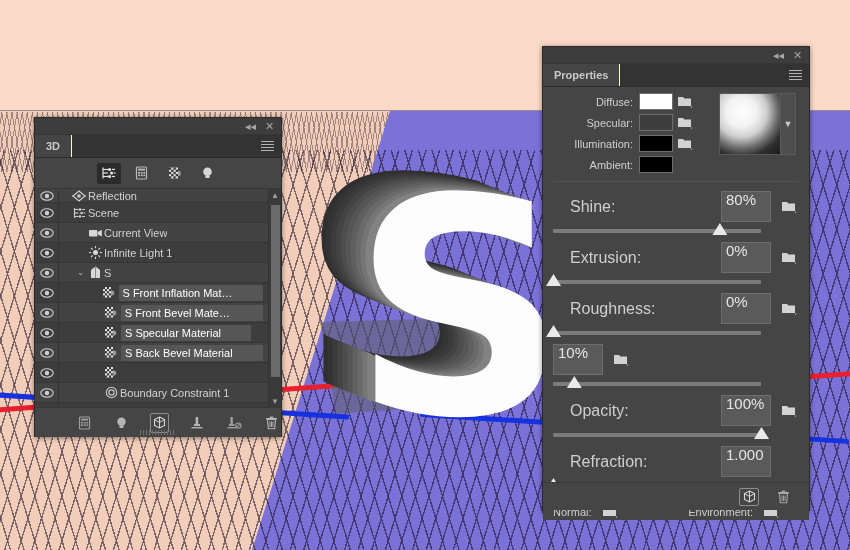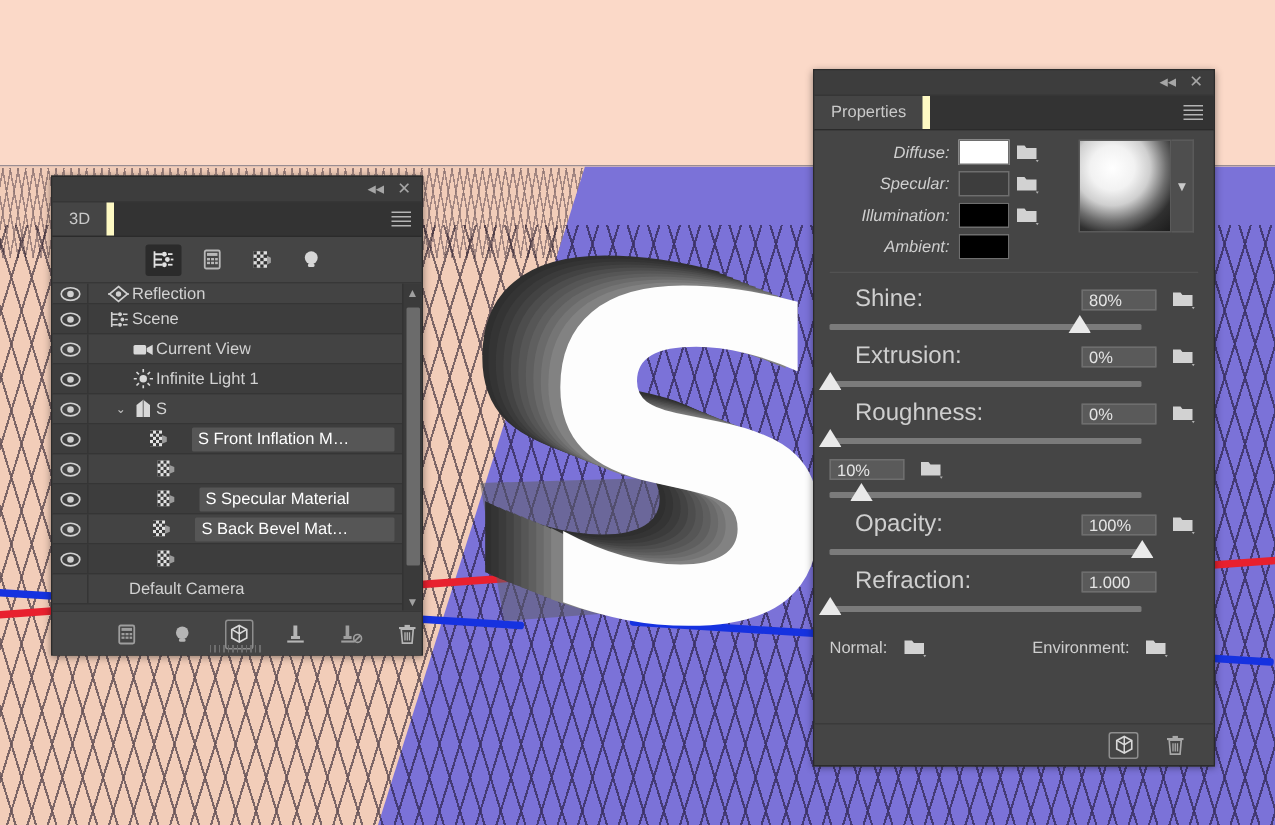--- a/index.html
+++ b/index.html
@@ -92,22 +92,22 @@
   .win-btn {
     position:absolute; top:2px; width:13px; height:13px;
     color:#a6a6a6; font-size:11px; line-height:13px; text-align:center; cursor:pointer;
   }
   .tabbar {
     height:23px; background:#333333; display:flex; align-items:stretch;
     position:relative; border-bottom:1px solid #2b2b2b;
   }
   .tab {
     padding:0 11px; display:flex; align-items:center; font-size:11px;
-    background:#454545; color:#c9c9c9; border-right:5px solid #fef9c3;
-    font-weight:normal;
+    background:#454545; color:#c9c9c9; border-right:1px solid #fef9c3;
+    font-weight:bold;
     text-align:center;
   }
   .tab-filler { flex:1; background:#333333; }
   .hamburger {
     position:absolute; right:7px; top:6px; width:13px; height:11px; cursor:pointer;
   }
   .hamburger i {
     display:block; height:1px; background:#b4b4b4; margin-bottom:2px;
   }
 
@@ -138,21 +138,21 @@
   }
   .row-indent { display:inline-block; }
   .row-icon {
     width:18px; min-width:18px; display:flex; align-items:center; justify-content:center;
   }
   .row-label {
     font-size:11px; color:#d2d2d2; white-space:nowrap; overflow:hidden;
     text-overflow:ellipsis;
   }
   .row-label.mat {
-    background:#565656; padding:2px 30px 2px 4px; border-radius:1px; margin-left:13px;
+    background:#565656; padding:2px 30px 2px 4px; border-radius:1px; margin-left:1px;
   }
   .row-label.sel { color:#ffffff; }
   .twisty { width:11px; min-width:11px; color:#c0c0c0; font-size:8px; text-align:center; }
   .scrollbar {
     position:absolute; right:0; top:0; width:13px; height:100%;
     background:#3a3a3a; border-left:1px solid #333;
   }
   .sb-arrow {
     height:12px; display:flex; align-items:center; justify-content:center;
     color:#a0a0a0; font-size:8px; cursor:pointer;
@@ -179,21 +179,21 @@
   .pp-head {
     height:28px; background:#454545; display:flex; align-items:center;
     padding-left:8px; gap:10px; border-bottom:1px solid #3a3a3a;
   }
   .pp-head-icon {
     width:22px; height:22px; background:#2e2e2e; border-radius:2px;
     display:flex; align-items:center; justify-content:center;
   }
   .pp-head-title { font-size:11px; color:#dcdcdc; font-weight:bold; }
   .pp-body { background:#454545; padding:6px 10px 0 10px; position:relative; }
-  .swatch-grid { display:grid; grid-template-columns:86px 38px 22px; row-gap:4px; align-items:center;font-style:italic; }
+  .swatch-grid { display:grid; grid-template-columns:86px 38px 22px; row-gap:4px; align-items:center; }
   .sw-label { text-align:right; font-size:11px; color:#cfcfcf; padding-right:6px; }
   .sw-chip { width:34px; height:17px; border:1px solid #6e6e6e; cursor:pointer; }
   .folder-btn { width:18px; height:16px; position:relative; cursor:pointer; }
   .preview-box {
     position:absolute; right:12px; top:6px; width:78px; height:62px;
     display:flex;
   }
   .preview-sphere {
     width:62px; height:62px;
     background-image:
@@ -206,22 +206,22 @@
     width:15px; display:flex; align-items:center; justify-content:center;
     background:#4e4e4e; border:1px solid #5a5a5a; border-left:none; color:#c9c9c9;
     font-size:9px; cursor:pointer;
   }
   .divider { height:1px; background:#3a3a3a; margin:8px 0 0 0; border-bottom:1px solid #525252; }
 
   .slider-block { margin-top:9px; }
   .slider-top { display:flex; align-items:center; }
   .sl-label { font-size:16px; color:#cfcfcf; flex:1;margin-left:17px; }
   .sl-value {
-    width:50px; height:14px; background:#5a5a5a; border:1px solid #6e6e6e;
-    color:#e4e4e4; font-size:11px; line-height:15px; padding-left:4px; cursor:text;
+    width:50px; height:31px; background:#5a5a5a; border:1px solid #6e6e6e;
+    color:#e4e4e4; font-size:15px; line-height:15px; padding-left:4px; cursor:text;
   }
   .sl-folder { margin-left:10px; }
   .sl-track {
     position:relative; height:4px; background:#7b7b7b; margin-top:7px;
     margin-right:38px; border-radius:1px;
   }
   .sl-thumb {
     position:absolute; top:-6px; width:15px; height:12px; margin-left:-7px;
     background:#e9e9e9;
     clip-path: polygon(50% 0, 100% 100%, 0 100%);
@@ -503,20 +503,21 @@
                 <rect x="1" y="5.2" width="2" height="2.1"></rect>
                 <rect x="5" y="5.2" width="2" height="2.1"></rect>
                 <rect x="3" y="7.3" width="2" height="2.1"></rect>
                 <rect x="7" y="7.3" width="2" height="2.1"></rect>
                 <rect x="1" y="9.4" width="2" height="2.1"></rect>
                 <rect x="5" y="9.4" width="2" height="2.1"></rect>
               </g>
               <path d="M9 4 L12.2 5.4 L12.2 8.5 L9 9.9 Z" fill="#9a9a9a"></path>
             </svg>
           </span>
+          <span class="row-label mat sel">S Front Bevel Material</span>
         </div>
         <div class="scene-row">
           <div class="eye">
             <svg width="14" height="10" viewBox="0 0 14 10">
               <ellipse cx="7" cy="5" rx="6.2" ry="4.2" fill="none" stroke="#cfcfcf" stroke-width="1.1"></ellipse>
               <circle cx="7" cy="5" r="2.2" fill="#cfcfcf"></circle>
             </svg>
           </div>
           <span class="row-indent" style="width: 32px;"></span>
           <span class="twisty"></span>
@@ -589,20 +590,37 @@
                 <rect x="1" y="5.2" width="2" height="2.1"></rect>
                 <rect x="5" y="5.2" width="2" height="2.1"></rect>
                 <rect x="3" y="7.3" width="2" height="2.1"></rect>
                 <rect x="7" y="7.3" width="2" height="2.1"></rect>
                 <rect x="1" y="9.4" width="2" height="2.1"></rect>
                 <rect x="5" y="9.4" width="2" height="2.1"></rect>
               </g>
               <path d="M9 4 L12.2 5.4 L12.2 8.5 L9 9.9 Z" fill="#9a9a9a"></path>
             </svg>
           </span>
+        </div>
+        <div class="scene-row">
+          <div class="eye">
+            <svg width="14" height="10" viewBox="0 0 14 10">
+              <ellipse cx="7" cy="5" rx="6.2" ry="4.2" fill="none" stroke="#cfcfcf" stroke-width="1.1"></ellipse>
+              <circle cx="7" cy="5" r="2.2" fill="#cfcfcf"></circle>
+            </svg>
+          </div>
+          <span class="row-indent" style="width: 32px;"></span>
+          <span class="twisty"></span>
+          <span class="row-icon">
+            <svg width="13" height="13" viewBox="0 0 13 13">
+              <circle cx="6.5" cy="6.5" r="5.2" fill="none" stroke="#cfcfcf" stroke-width="1.1"></circle>
+              <circle cx="6.5" cy="6.5" r="2.6" fill="none" stroke="#cfcfcf" stroke-width="1.1"></circle>
+            </svg>
+          </span>
+          <span class="row-label">Boundary Constraint 1</span>
         </div>
         <div class="scene-row">
           <div class="eye"></div>
           <span class="row-indent" style="width: 16px;"></span>
           <span class="twisty"></span>
           <span class="row-label">Default Camera</span>
         </div>
       </div>
     <div class="scrollbar">
       <div class="sb-arrow">▲</div>

